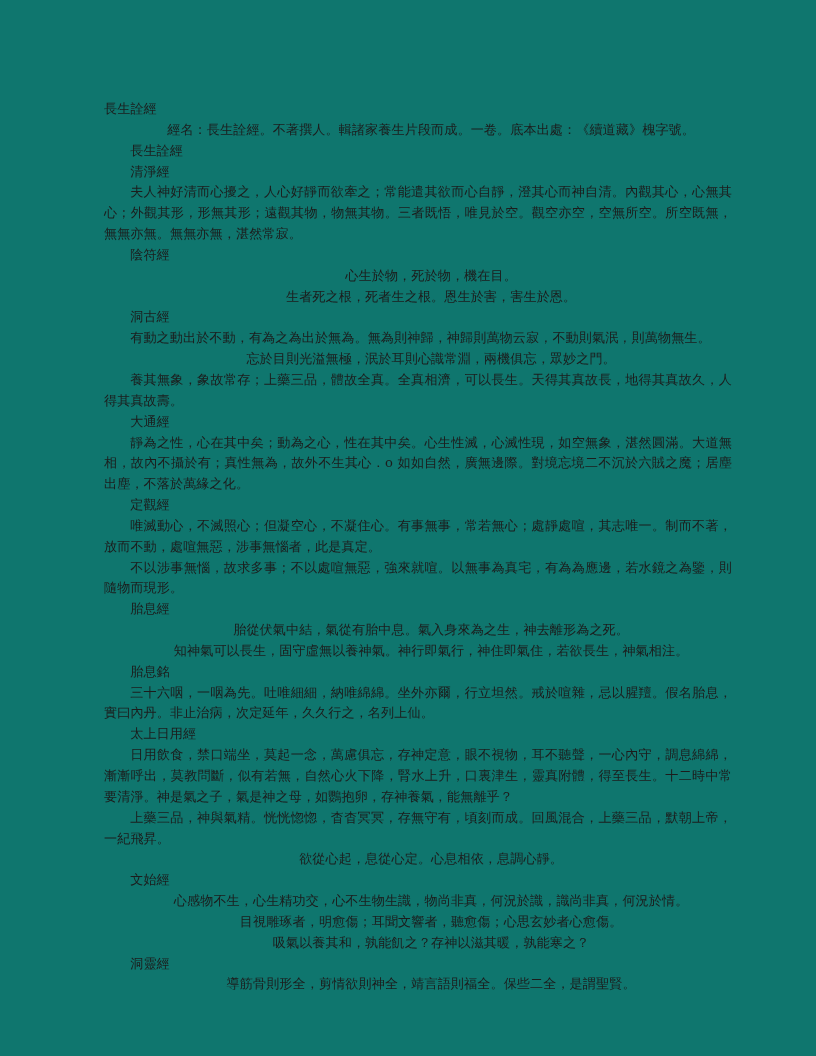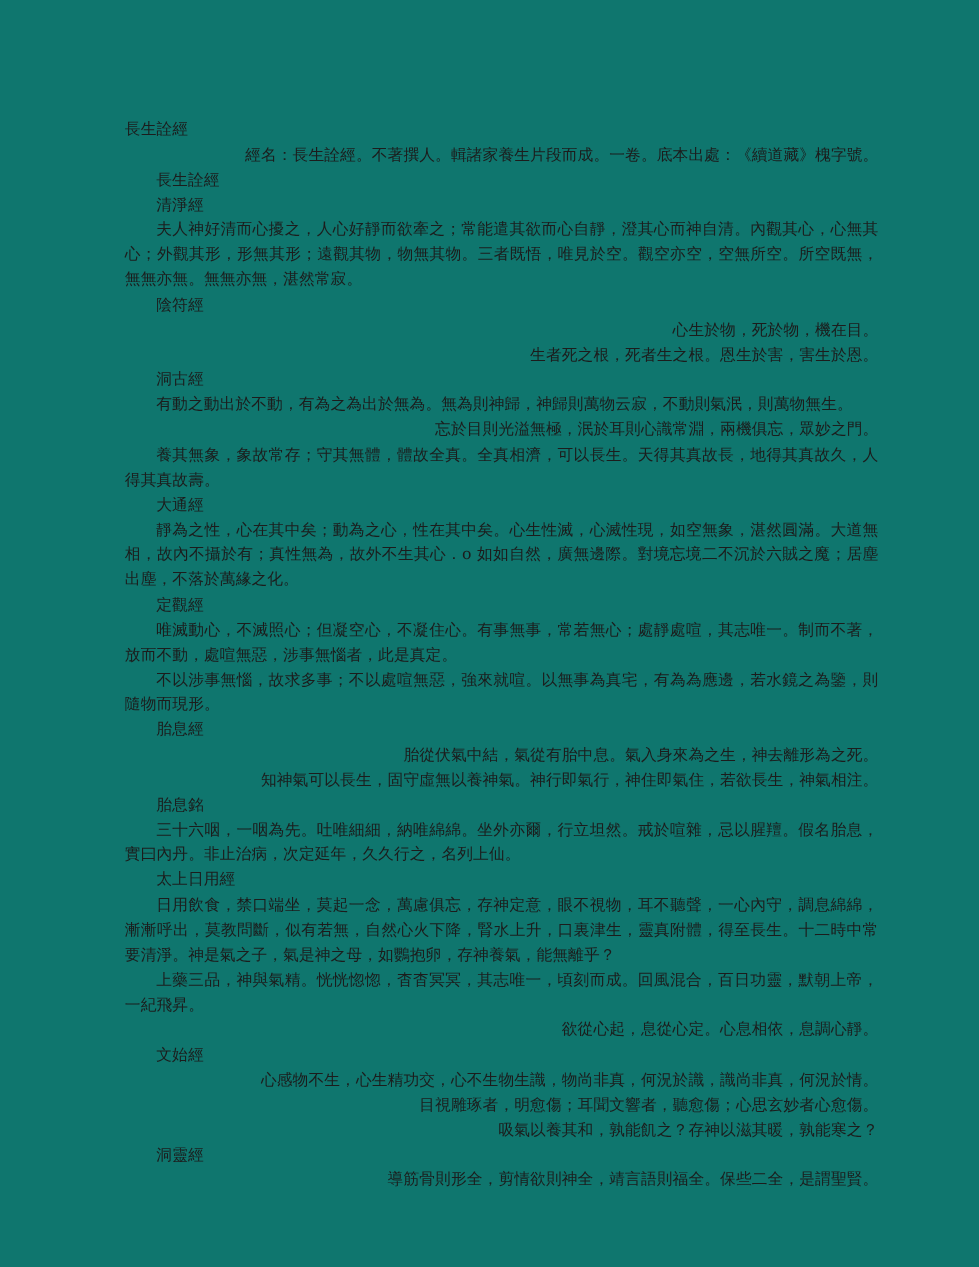--- a/index.html
+++ b/index.html
@@ -44,53 +44,53 @@
     text-indent: 2em;
     text-align: left;
   }
   
   .flush {
     text-indent: 0;
     text-align: left;
   }
   
   .short {
-    text-align: right;
+    text-align: center;
   }
 </style>
 </head>
 <body>
 
 <div class="page">
   <div class="content">
       <p class="line flush">長生詮經</p>
       <p class="line para short">經名：長生詮經。不著撰人。輯諸家養生片段而成。一卷。底本出處：《續道藏》槐字號。</p>
       <p class="line heading">長生詮經</p>
       <p class="line heading">清淨經</p>
       <p class="line para">夫人神好清而心擾之，人心好靜而欲牽之；常能遣其欲而心自靜，澄其心而神自清。內觀其心，心無其心；外觀其形，形無其形；遠觀其物，物無其物。三者既悟，唯見於空。觀空亦空，空無所空。所空既無，無無亦無。無無亦無，湛然常寂。</p>
       <p class="line heading">陰符經</p>
       <p class="line para short">心生於物，死於物，機在目。</p>
       <p class="line para short">生者死之根，死者生之根。恩生於害，害生於恩。</p>
       <p class="line heading">洞古經</p>
       <p class="line para">有動之動出於不動，有為之為出於無為。無為則神歸，神歸則萬物云寂，不動則氣泯，則萬物無生。</p>
       <p class="line para short">忘於目則光溢無極，泯於耳則心識常淵，兩機俱忘，眾妙之門。</p>
-      <p class="line para">養其無象，象故常存；守其無體，體故全真。全真相濟，可以長生。天得其真故長，地得其真故久，人得其真故壽。</p>
+      <p class="line para">養其無象，象故常存；上藥三品，體故全真。全真相濟，可以長生。天得其真故長，地得其真故久，人得其真故壽。</p>
       <p class="line heading">大通經</p>
       <p class="line para">靜為之性，心在其中矣；動為之心，性在其中矣。心生性滅，心滅性現，如空無象，湛然圓滿。大道無相，故內不攝於有；真性無為，故外不生其心．o 如如自然，廣無邊際。對境忘境二不沉於六賊之魔；居塵出塵，不落於萬緣之化。</p>
       <p class="line heading">定觀經</p>
       <p class="line para">唯滅動心，不滅照心；但凝空心，不凝住心。有事無事，常若無心；處靜處喧，其志唯一。制而不著，放而不動，處喧無惡，涉事無惱者，此是真定。</p>
       <p class="line para">不以涉事無惱，故求多事；不以處喧無惡，強來就喧。以無事為真宅，有為為應邊，若水鏡之為鑒，則隨物而現形。</p>
       <p class="line heading">胎息經</p>
       <p class="line para short">胎從伏氣中結，氣從有胎中息。氣入身來為之生，神去離形為之死。</p>
       <p class="line para short">知神氣可以長生，固守虛無以養神氣。神行即氣行，神住即氣住，若欲長生，神氣相注。</p>
       <p class="line heading">胎息銘</p>
       <p class="line para">三十六咽，一咽為先。吐唯細細，納唯綿綿。坐外亦爾，行立坦然。戒於喧雜，忌以腥羶。假名胎息，實曰內丹。非止治病，次定延年，久久行之，名列上仙。</p>
       <p class="line heading">太上日用經</p>
       <p class="line para">日用飲食，禁口端坐，莫起一念，萬慮俱忘，存神定意，眼不視物，耳不聽聲，一心內守，調息綿綿，漸漸呼出，莫教問斷，似有若無，自然心火下降，腎水上升，口裏津生，靈真附體，得至長生。十二時中常要清淨。神是氣之子，氣是神之母，如鸚抱卵，存神養氣，能無離乎？</p>
-      <p class="line para">上藥三品，神與氣精。恍恍惚惚，杳杳冥冥，其志唯一，頃刻而成。回風混合，百日功靈，默朝上帝，一紀飛昇。</p>
+      <p class="line para">上藥三品，神與氣精。恍恍惚惚，杳杳冥冥，存無守有，頃刻而成。回風混合，上藥三品，默朝上帝，一紀飛昇。</p>
       <p class="line para short">欲從心起，息從心定。心息相依，息調心靜。</p>
       <p class="line heading">文始經</p>
       <p class="line para short">心感物不生，心生精功交，心不生物生識，物尚非真，何況於識，識尚非真，何況於情。</p>
       <p class="line para short">目視雕琢者，明愈傷；耳聞文響者，聽愈傷；心思玄妙者心愈傷。</p>
       <p class="line para short">吸氣以養其和，孰能飢之？存神以滋其暖，孰能寒之？</p>
       <p class="line heading">洞靈經</p>
       <p class="line para short">導筋骨則形全，剪情欲則神全，靖言語則福全。保些二全，是謂聖賢。</p>
     </div>
 </div>
 

